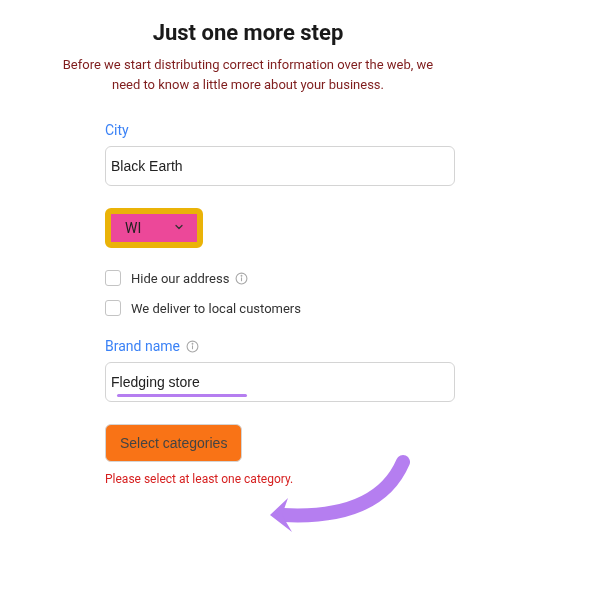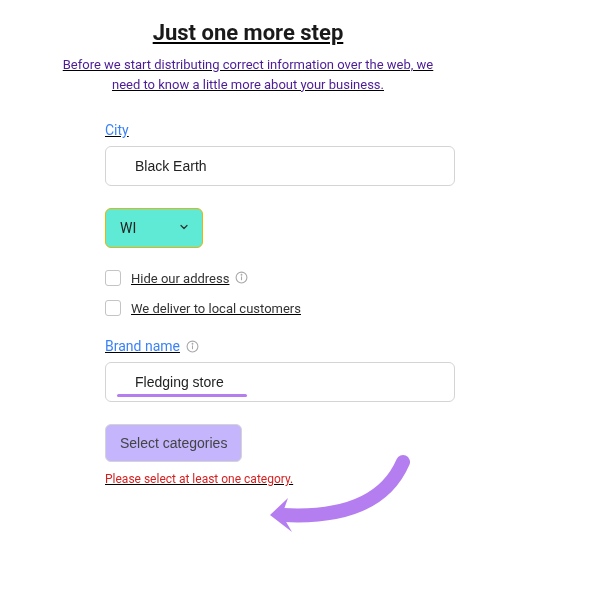--- a/index.html
+++ b/index.html
@@ -7,33 +7,32 @@
       font-family: -apple-system, BlinkMacSystemFont, "Segoe UI", Roboto, Helvetica, Arial, sans-serif;
       background: #fff;
       width: 590px;
       height: 593px;
       position: relative;
       overflow: hidden;
     }
     .container {
       width: 496px;
       padding: 20px 0 0 0;
-      text-decoration: underline;
     }
     .title {
       text-align: center;
       font-size: 22px;
       font-weight: 700;
       color: #1a1a1a;
       margin-bottom: 10px;
     }
     .subtitle {
       text-align: center;
       font-size: 13px;
-      color: #4c1d95;
+      color: #7f1d1d;
       line-height: 1.5;
       margin: 0 auto 28px auto;
       max-width: 400px;
     }
     .form {
       margin-left: 105px;
       width: 350px;
     }
     .field-group { margin-bottom: 22px; }
     .label {
@@ -42,38 +41,38 @@
       margin-bottom: 8px;
       display: flex;
       align-items: center;
       gap: 6px;
     }
     .text-input {
       width: 100%;
       height: 40px;
       border: 1px solid #d4d4d4;
       border-radius: 6px;
-      padding: 0 29px;
+      padding: 0 5px;
       font-size: 14px;
       color: #222;
       background: #fff;
     }
     .select-wrap {
       position: relative;
       display: inline-block;
     }
     .select-box {
       height: 40px;
       min-width: 98px;
-      border: 1px solid #eab308;
+      border: 6px solid #eab308;
       border-radius: 6px;
       padding: 0 34px 0 14px;
       font-size: 14px;
       color: #222;
-      background: #5eead4;
+      background: #ec4899;
       display: inline-flex;
       align-items: center;
       cursor: pointer;
       position: relative;
     }
     .chevron {
       position: absolute;
       right: 12px;
       top: 50%;
       transform: translateY(-50%);
@@ -92,21 +91,21 @@
       border: 1px solid #c4c4c4;
       border-radius: 3px;
       background: #fff;
       cursor: pointer;
       flex-shrink: 0;
     }
     .checkbox-label {
       font-size: 13px;
       color: #333;
       display: flex;
-      align-items: flex-start;
+      align-items: center;
       gap: 6px;
     }
     .brand-input-wrap { position: relative; }
     .underline {
       position: absolute;
       left: 12px;
       bottom: 5px;
       width: 130px;
       height: 3px;
       background: #b57ef0;
@@ -114,21 +113,21 @@
     }
     .categories-btn {
       display: inline-flex;
       align-items: center;
       height: 38px;
       border: 1px solid #d4d4d4;
       border-radius: 6px;
       padding: 0 14px;
       font-size: 14px;
       color: #444;
-      background: #c4b5fd;
+      background: #f97316;
       cursor: pointer;
     }
     .error-msg {
       font-size: 12px;
       color: #d61f1f;
       margin-top: 10px;
     }
     .info-icon {
       display: inline-flex;
       align-items: center;

